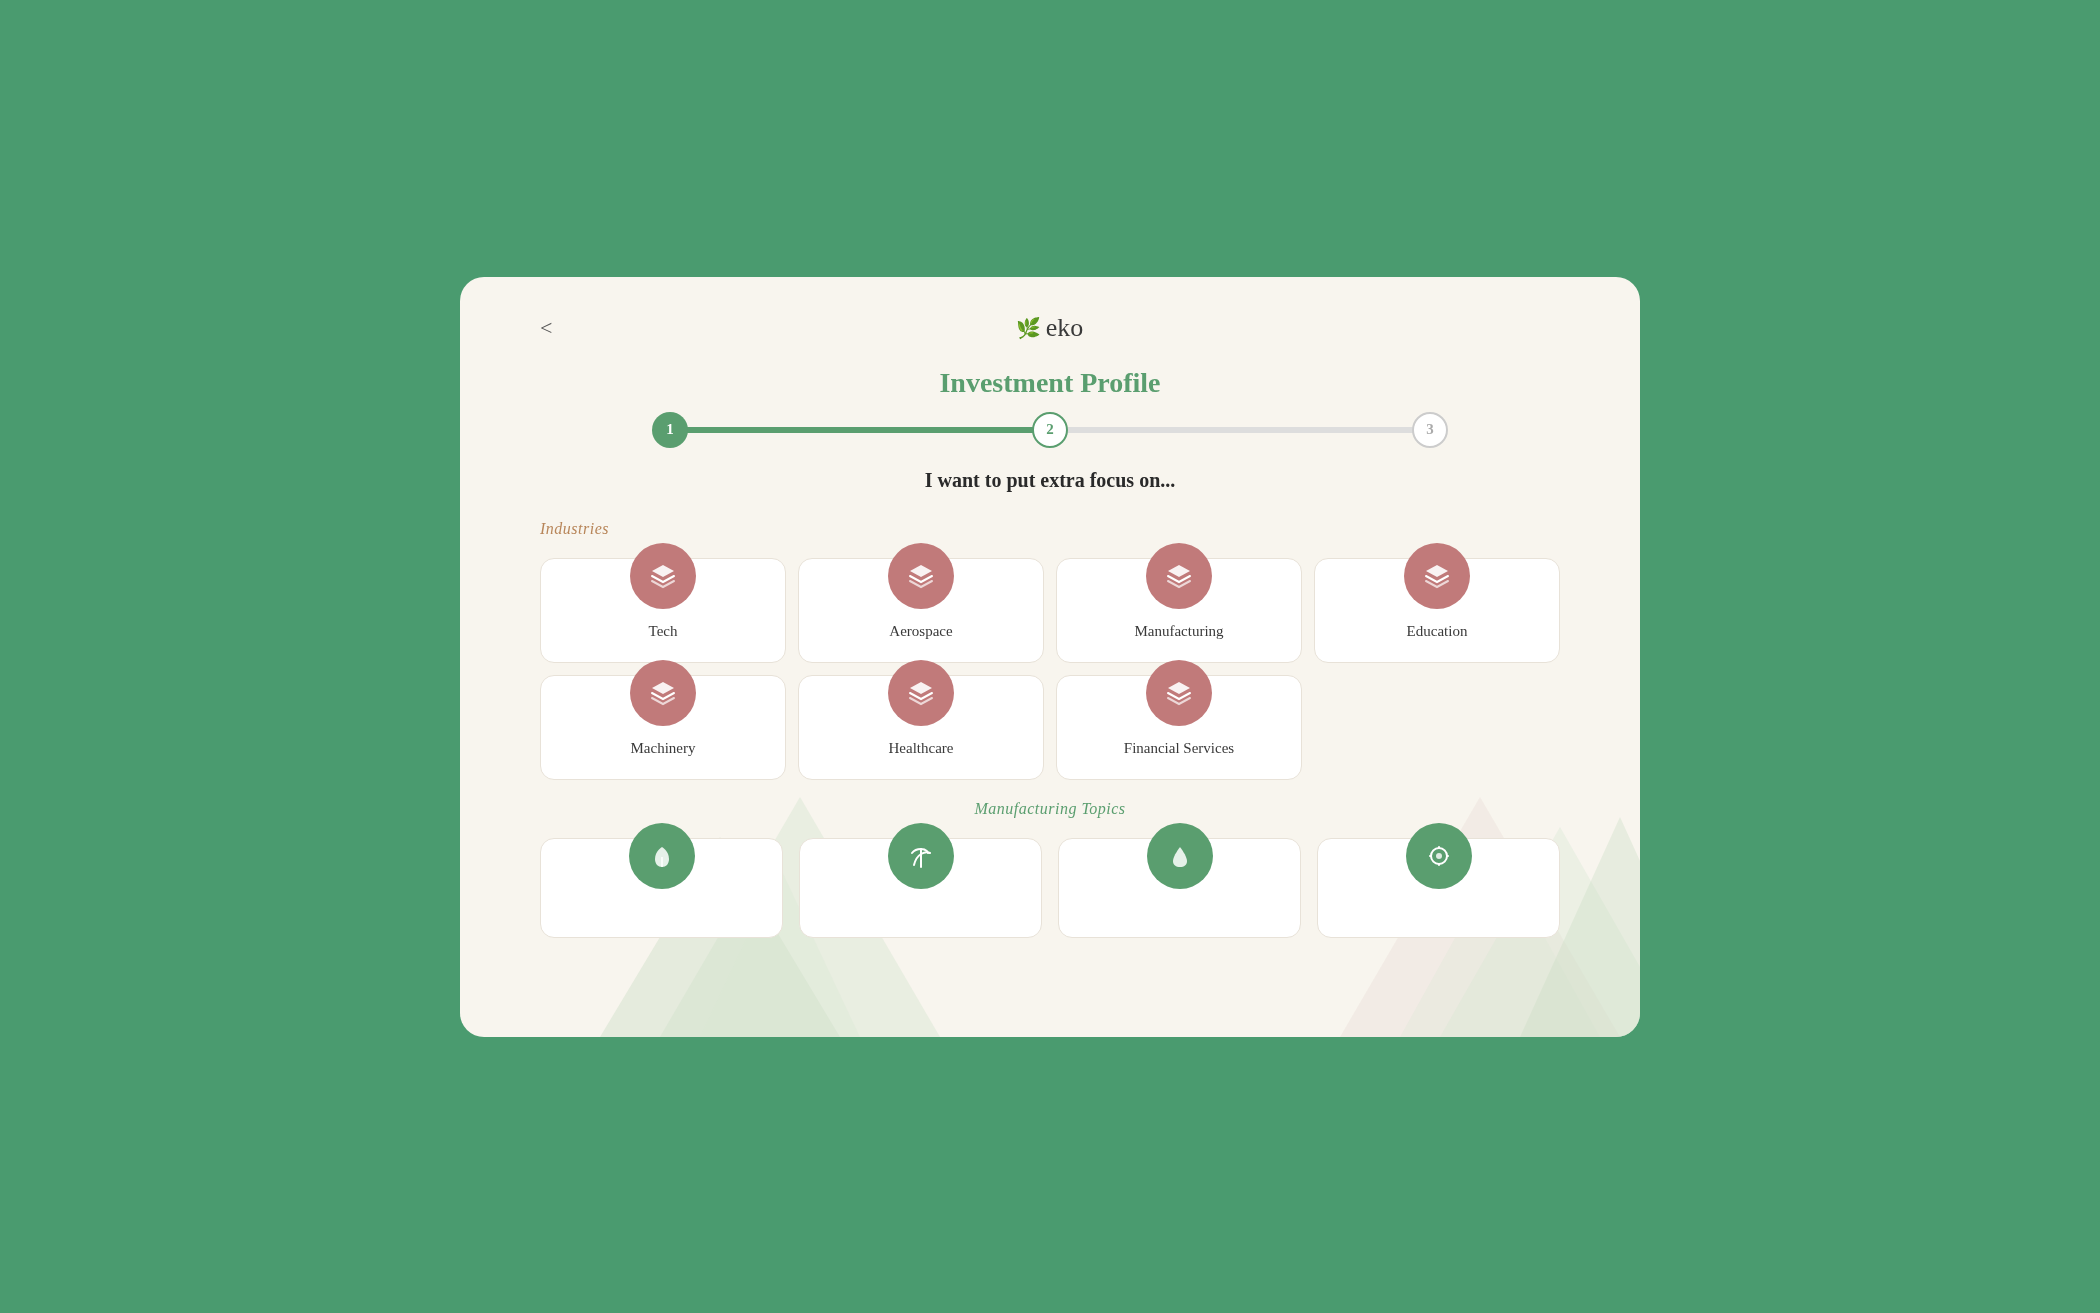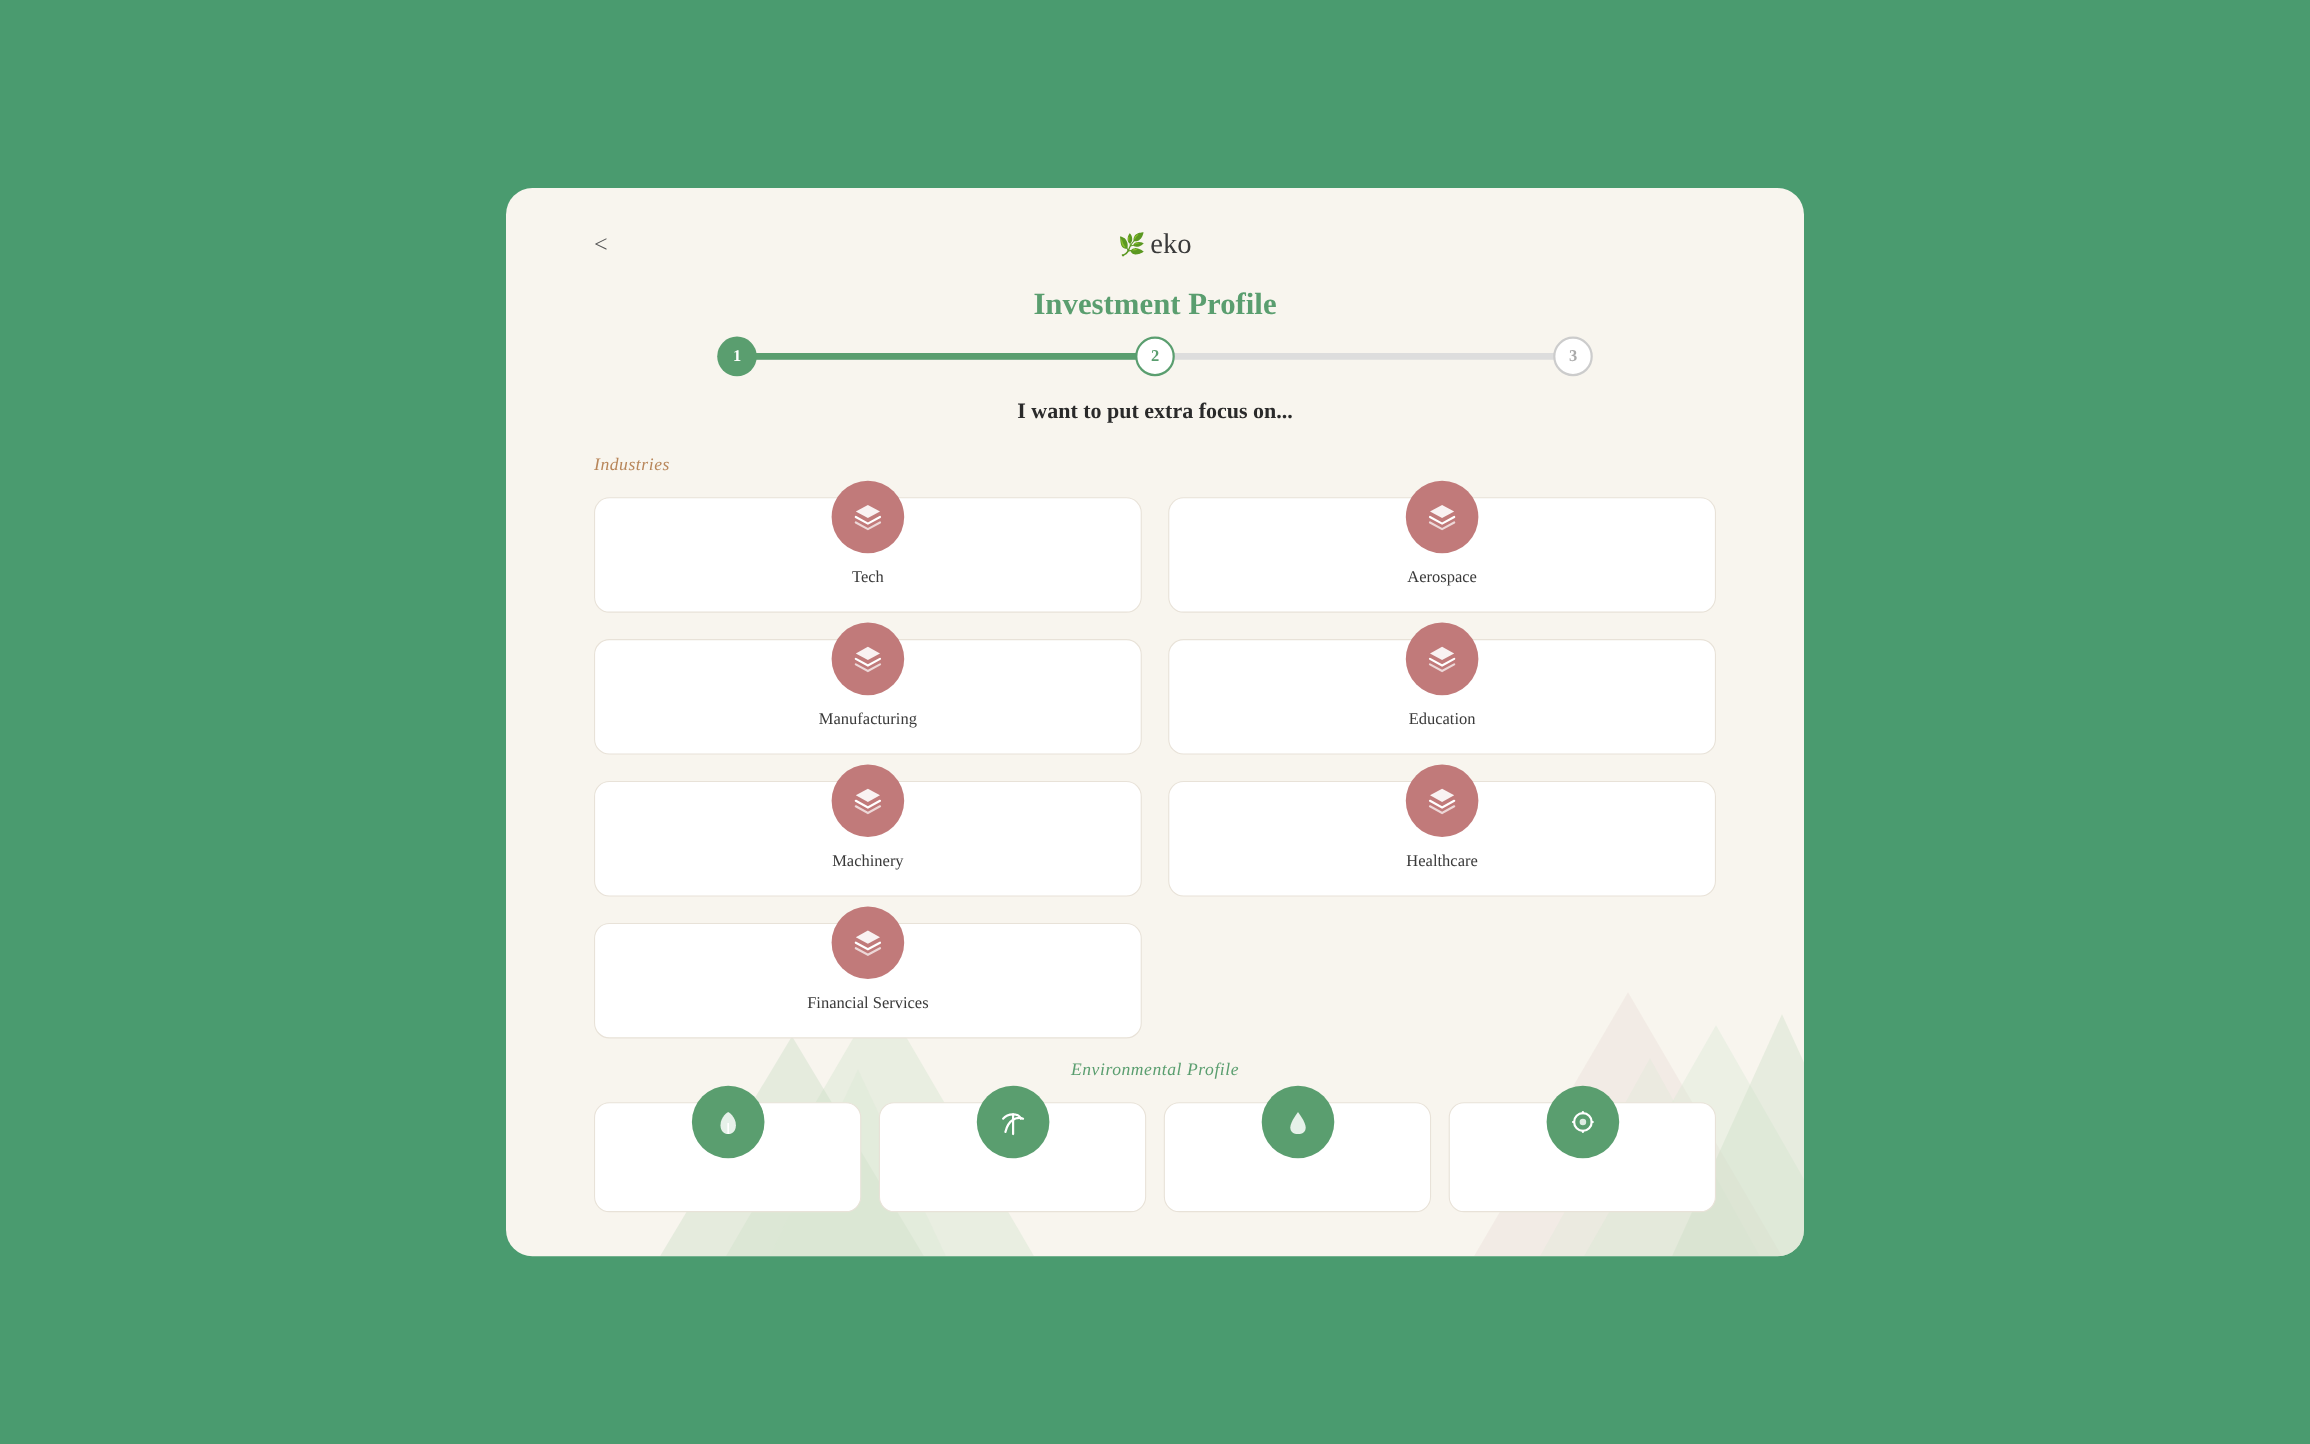--- a/index.html
+++ b/index.html
@@ -141,22 +141,22 @@
       font-size: 16px;
       color: #b8865a;
       font-style: italic;
       margin-bottom: 20px;
       letter-spacing: 0.5px;
     }
 
     
     .industry-grid {
       display: grid;
-      grid-template-columns: repeat(2, 1fr);
-      gap: 24px;
+      grid-template-columns: repeat(4, 1fr);
+      gap: 12px;
       margin-bottom: 20px;
       position: relative;
       z-index: 1;
     }
 
     .industry-card {
       background: #fff;
       border: 1.5px solid #e8e2d8;
       border-radius: 14px;
       display: flex;
@@ -363,21 +363,21 @@
           <path d="M17 6L28 12L17 18L6 12L17 6Z" fill="white" opacity="0.9"></path>
           <path d="M6 17L17 23L28 17" stroke="white" stroke-width="2" stroke-linecap="round"></path>
           <path d="M6 22L17 28L28 22" stroke="white" stroke-width="2" stroke-linecap="round" opacity="0.7"></path>
         </svg>
       </div>
       <span class="card-label">Financial Services</span>
     </div>
 
   </div>
 
-  <div class="env-section-label">Environmental Profile</div>
+  <div class="env-section-label">Manufacturing Topics</div>
 
   <div class="env-grid">
 
     <div class="env-card">
       <div class="env-icon-circle">
         <svg width="34" height="34" viewBox="0 0 34 34" fill="none">
           <path d="M17 8C17 8 10 12 10 20C10 25 13 28 17 28C21 28 24 25 24 20C24 12 17 8 17 8Z" fill="white" opacity="0.85"></path>
           <line x1="17" y1="28" x2="17" y2="18" stroke="white" stroke-width="1.5"></line>
         </svg>
       </div>

